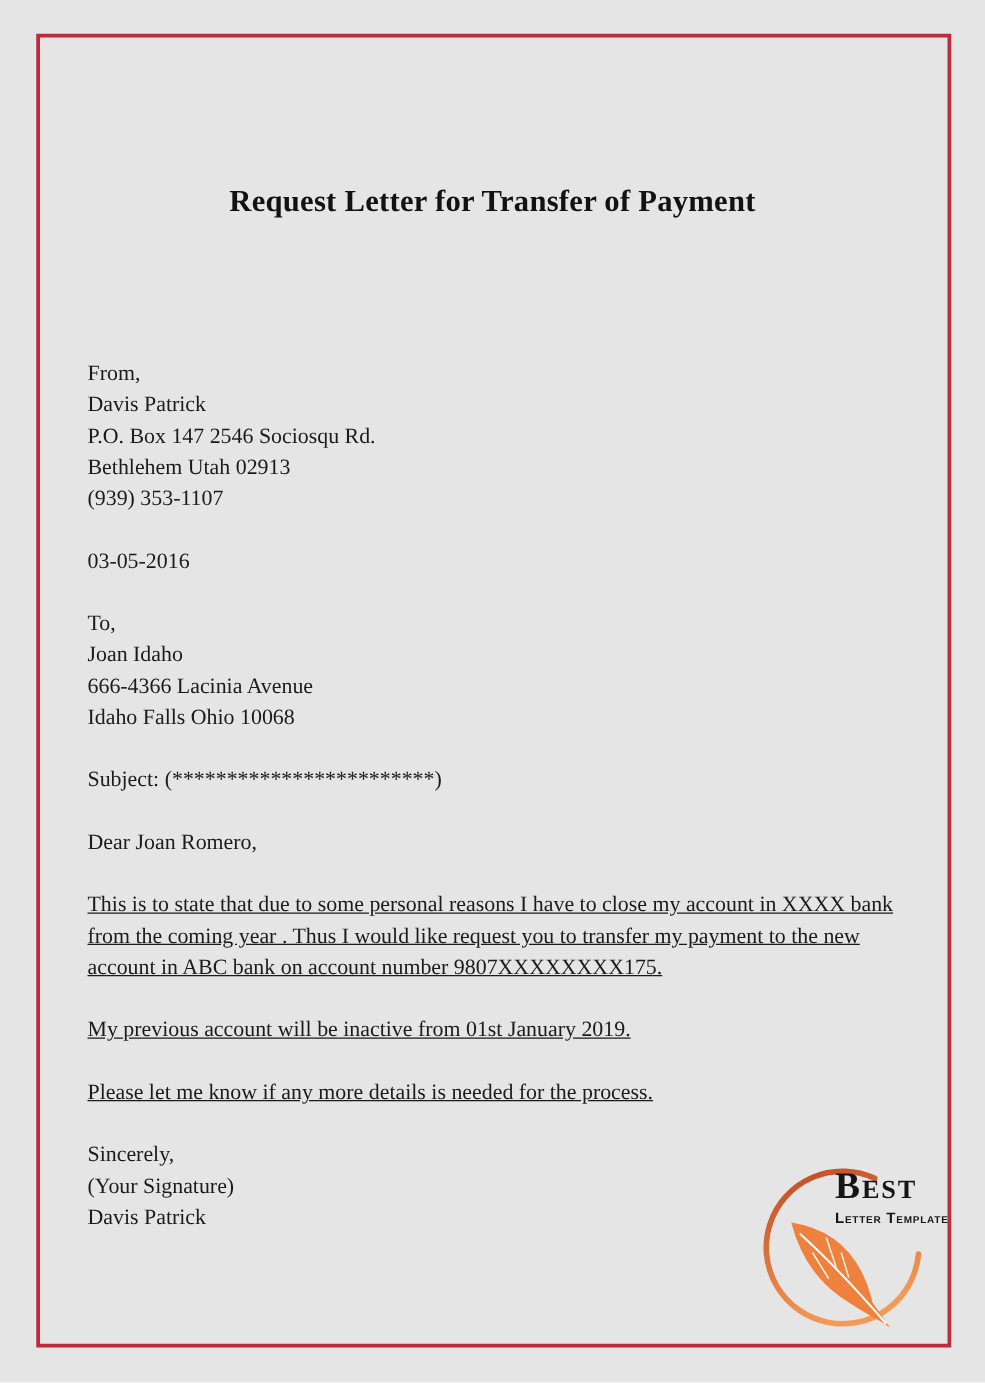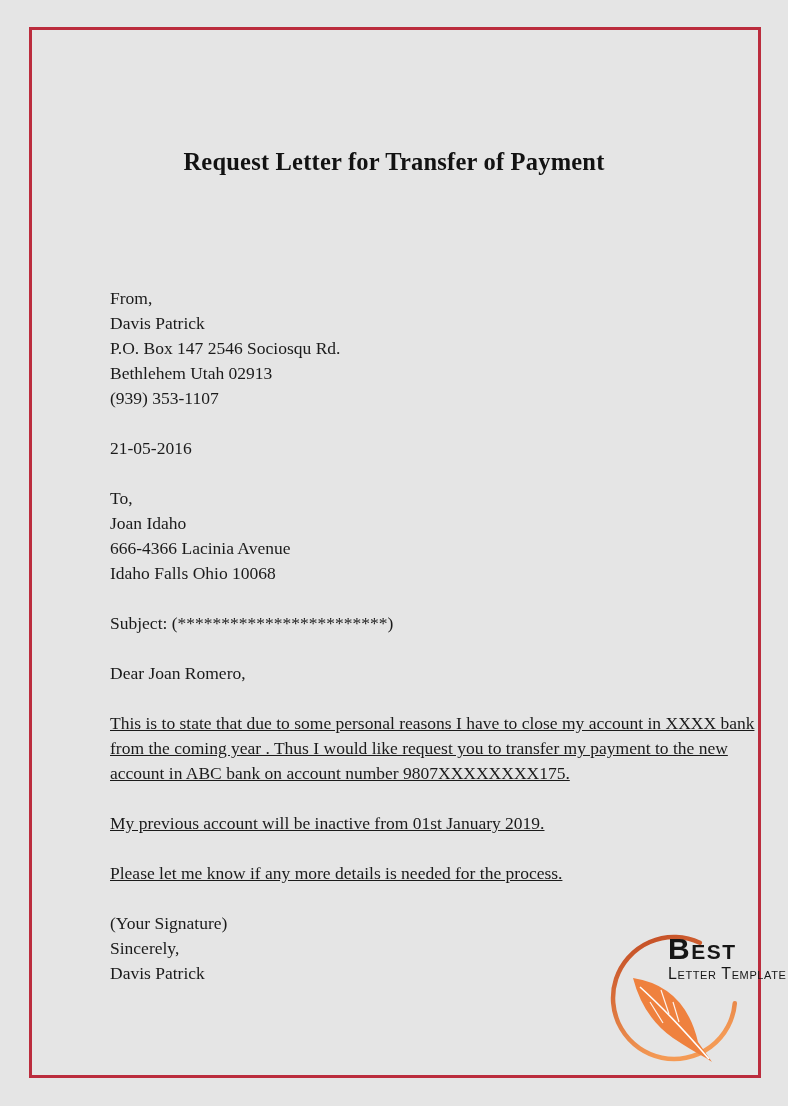--- a/index.html
+++ b/index.html
@@ -28,42 +28,41 @@
     font-weight:bold;
     letter-spacing:0.2px;
     color:#121212;
   }
   .letter-body{
     position:absolute;
     left:70px;top:286px;
     width:660px;
     font-size:17.5px;
     line-height:25px;
-    margin-left:40px;
   }
   .block + .block{margin-top:25px;}
   .para{margin:25px 0 0 0;text-decoration:underline;}
   .line{white-space:nowrap;}
   
   .logo-svg{position:absolute;left:595px;top:920px;}
   .brand-top{
     position:absolute;left:668px;top:934px;
-    font-family:Liberation Sans, sans-serif;
+    font-family:Liberation Serif, serif;
     font-weight:bold;
     font-variant:small-caps;
     font-size:30px;line-height:30px;
     letter-spacing:1.5px;
     color:#161616;
   }
   .brand-bottom{
     position:absolute;left:668px;top:967px;
     font-family:"Liberation Sans", sans-serif;
-    font-weight:normal;
+    font-weight:bold;
     font-variant:small-caps;
-    font-size:16px;line-height:14px;
+    font-size:12px;line-height:14px;
     letter-spacing:0.6px;
     color:#161616;
   }
 </style>
 </head>
 <body>
 
 <div class="page">
 
   <div class="frame"></div>
@@ -73,42 +72,42 @@
   <div class="letter-body">
 
     <div class="block">
       <div class="line">From,</div>
       <div class="line">Davis Patrick</div>
       <div class="line">P.O. Box 147 2546 Sociosqu Rd.</div>
       <div class="line">Bethlehem Utah 02913</div>
       <div class="line">(939) 353-1107</div>
     </div>
 
-    <div class="block line">21-05-2016</div>
+    <div class="block line">03-05-2016</div>
 
     <div class="block">
       <div class="line">To,</div>
       <div class="line">Joan Idaho</div>
       <div class="line">666-4366 Lacinia Avenue</div>
       <div class="line">Idaho Falls Ohio 10068</div>
     </div>
 
     <div class="block line">Subject: (************************)</div>
 
     <div class="block line">Dear Joan Romero,</div>
 
     <p class="block para">This is to state that due to some personal reasons I have to close my account in XXXX bank from the coming year . Thus I would like request you to transfer my payment to the new account in ABC bank on account number 9807XXXXXXXX175.</p>
 
     <p class="block para">My previous account will be inactive from 01st January 2019.</p>
 
     <p class="block para">Please let me know if any more details is needed for the process.</p>
 
     <div class="block">
+      <div class="line">Sincerely,</div>
       <div class="line">(Your Signature)</div>
-      <div class="line">Sincerely,</div>
       <div class="line">Davis Patrick</div>
     </div>
 
   </div>
 
   <svg class="logo-svg" width="170" height="155" viewBox="0 0 170 155">
     <defs>
       <linearGradient id="arcGrad" x1="0" y1="0" x2="0.35" y2="1">
         <stop offset="0" stop-color="var(--arc-dark,#c14a23)"></stop>
         <stop offset="1" stop-color="var(--arc-light,#f49a55)"></stop>

